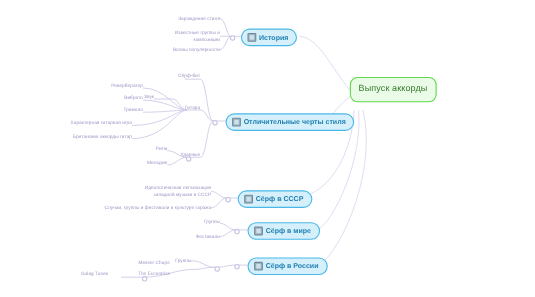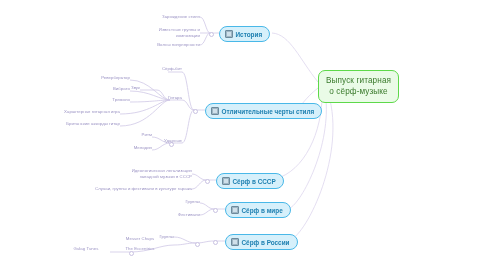--- a/index.html
+++ b/index.html
@@ -160,22 +160,21 @@
   <div class="dot" style="left:208.5px; top:31.5px;"></div>
   <div class="dot" style="left:192.5px; top:108.5px;"></div>
   <div class="dot" style="left:168.5px; top:141.5px;"></div>
   <div class="dot" style="left:204.5px; top:178.5px;"></div>
   <div class="dot" style="left:212.5px; top:207.5px;"></div>
   <div class="dot" style="left:212.5px; top:239.5px;"></div>
   <div class="dot" style="left:194.5px; top:241.5px;"></div>
   <div class="dot" style="left:128.5px; top:250.5px;"></div>
 
   <div class="node root" style="left:318px; top:70px;">
-    <div>Выпуск гитарная</div>
-    <div>о сёрф-музыке</div>
+    <div>Выпуск аккорды</div>
   </div>
 
   <div class="node branch" style="left:219px; top:26px;">
     <span class="bicon"></span>
     <span>История</span>
   </div>
   <div class="node leaf right" style="left:140px; top:14px; width:60px;">Зарождение стиля</div>
   <div class="node leaf right two" style="left:142px; top:27px;">Известные группы и композиции</div>
   <div class="node leaf right" style="left:140px; top:42px; width:60px;">Волны популярности</div>
 

